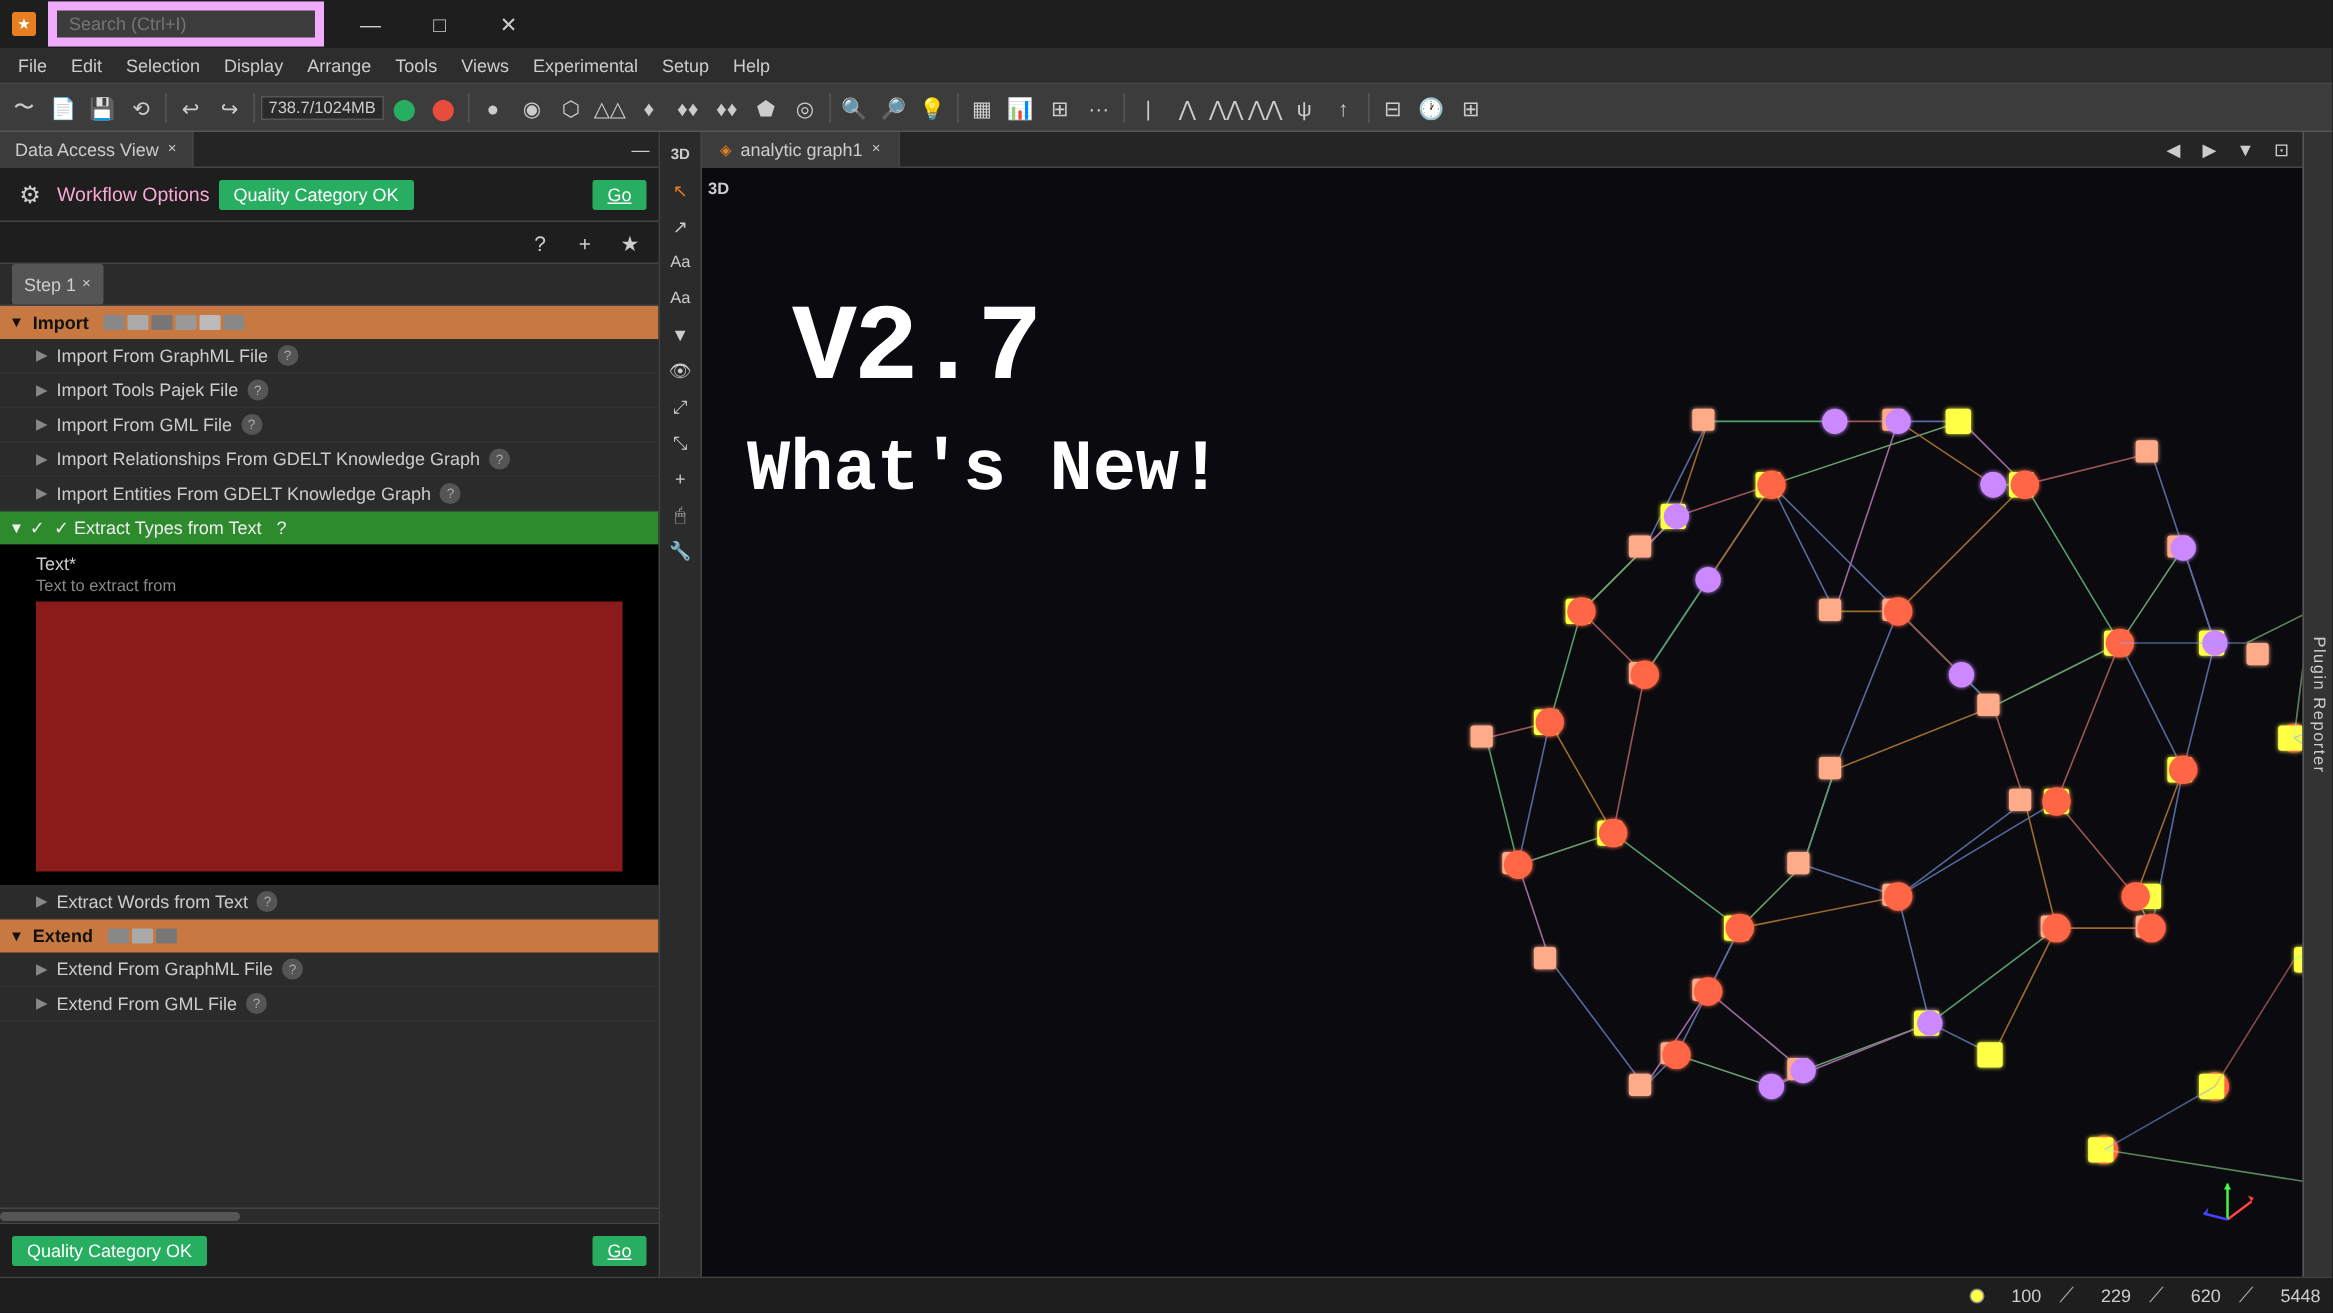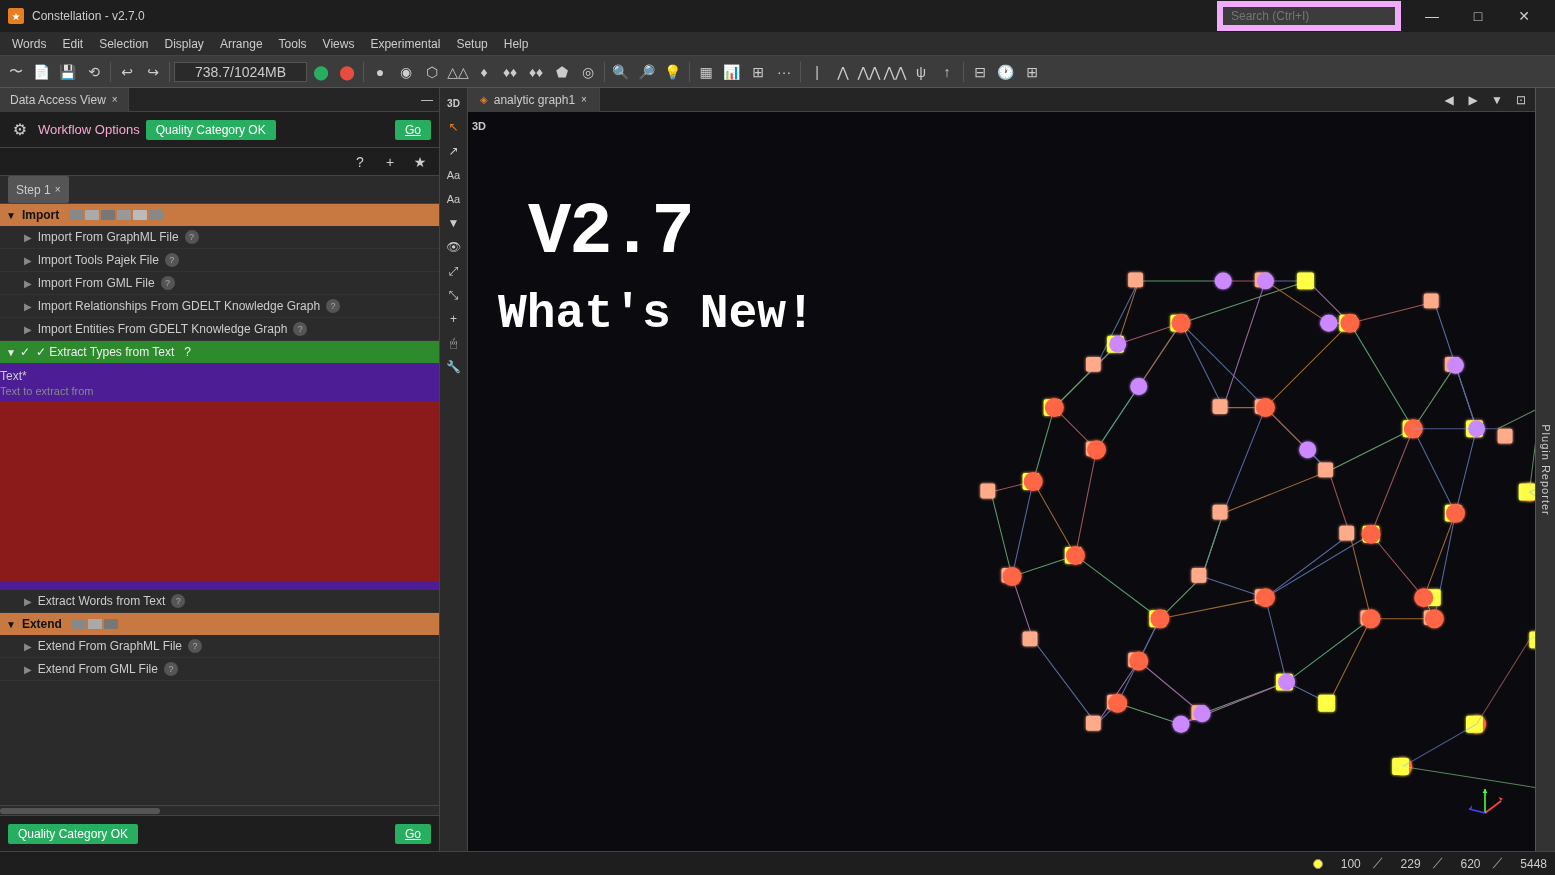--- a/index.html
+++ b/index.html
@@ -39,21 +39,21 @@
       background: #3c3c3c;
       display: flex;
       align-items: center;
       padding: 0 4px;
       border-bottom: 1px solid #555;
       gap: 2px;
       overflow: hidden;
     }
     .tb-btn { width: 24px; height: 24px; display: flex; align-items: center; justify-content: center; cursor: pointer; border-radius: 2px; font-size: 14px; color: #ccc; }
     .tb-sep { width: 1px; height: 20px; background: #555; margin: 0 2px; }
-    .tb-mem { background: #2a2a2a; border: 1px solid #555; color: #ccc; padding: 1px 20px; font-size: 14px; min-width: 80px; text-align:center; }
+    .tb-mem { background: #2a2a2a; border: 1px solid #555; color: #ccc; padding: 1px 4px; font-size: 11px; min-width: 80px; text-align:center; }
 
     
     #main-area {
       display: flex;
       height: calc(875px - 32px - 24px - 32px - 24px);
     }
 
     
     #left-panel {
       width: 440px;
@@ -174,22 +174,22 @@
       display: flex;
       align-items: center;
       padding: 4px 6px;
       background: #2d8a2d;
       cursor: pointer;
       font-size: 12px;
       color: #eee;
       gap: 4px;
     }
     .plugin-content {
-      padding: 6px 0;
-      background: #4c1d95;
+      padding: 6px 24px;
+      background: #000000;
     }
     .field-label { color: #ccc; font-size: 12px; margin-bottom: 2px; }
     .field-sublabel { color: #888; font-size: 11px; margin-bottom: 4px; }
     .text-area-red {
       background: #8b1a1a;
       border: none;
       width: 100%;
       height: 180px;
       resize: none;
       outline: none;
@@ -363,31 +363,30 @@
       height: 6px;
       background: #555;
       border-radius: 3px;
     }
   </style>
 </head>
 <body>
 
 <div id="title-bar">
   <div class="app-icon">★</div>
-  <span class="title-text">Constellation - v2.7.0</span>
   <input type="text" class="search-box" placeholder="Search (Ctrl+I)" style="">
   <div class="win-controls">
     <div class="win-btn">—</div>
     <div class="win-btn">□</div>
     <div class="win-btn close">✕</div>
   </div>
 </div>
 
 <div id="menu-bar">
-  <div class="menu-item">Words</div>
+  <div class="menu-item">File</div>
   <div class="menu-item">Edit</div>
   <div class="menu-item">Selection</div>
   <div class="menu-item">Display</div>
   <div class="menu-item">Arrange</div>
   <div class="menu-item">Tools</div>
   <div class="menu-item">Views</div>
   <div class="menu-item">Experimental</div>
   <div class="menu-item">Setup</div>
   <div class="menu-item">Help</div>
 </div>

